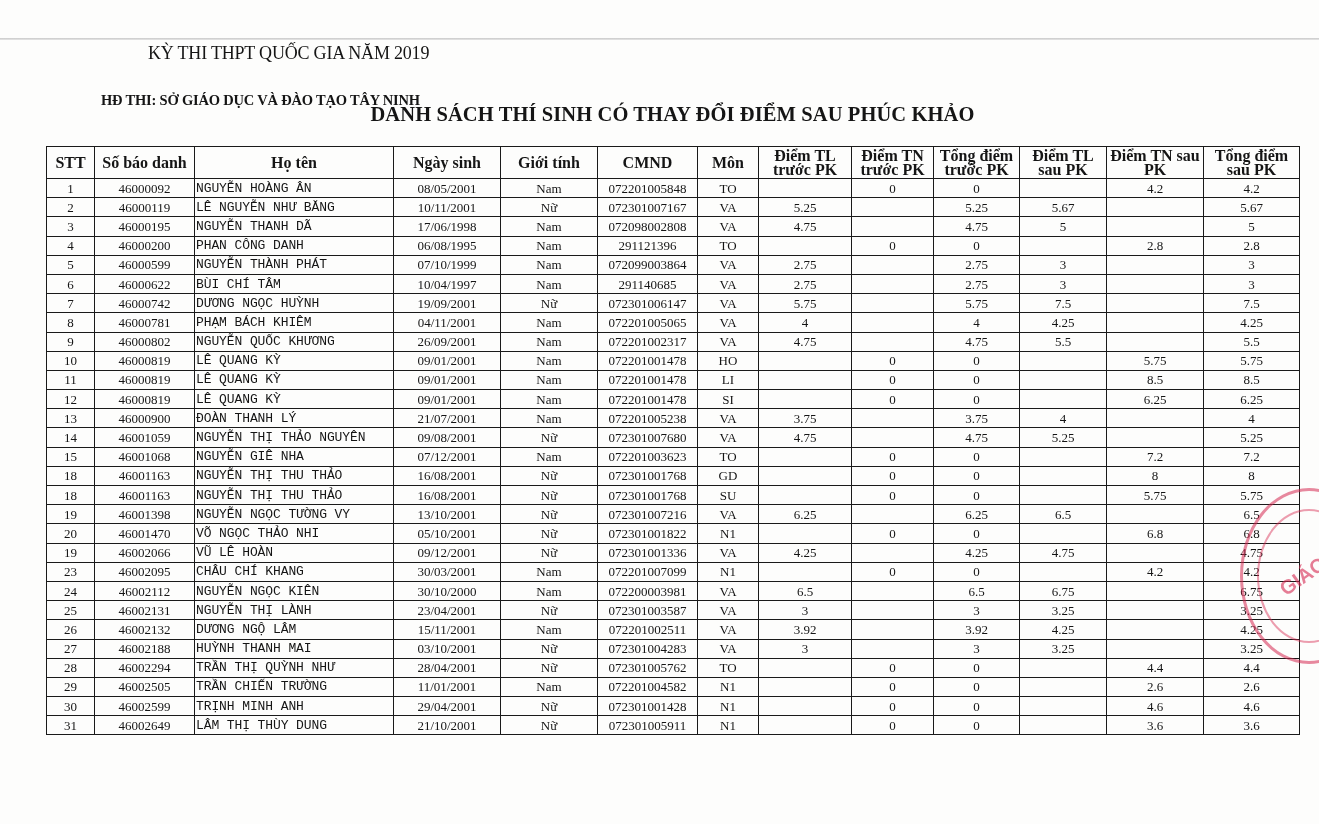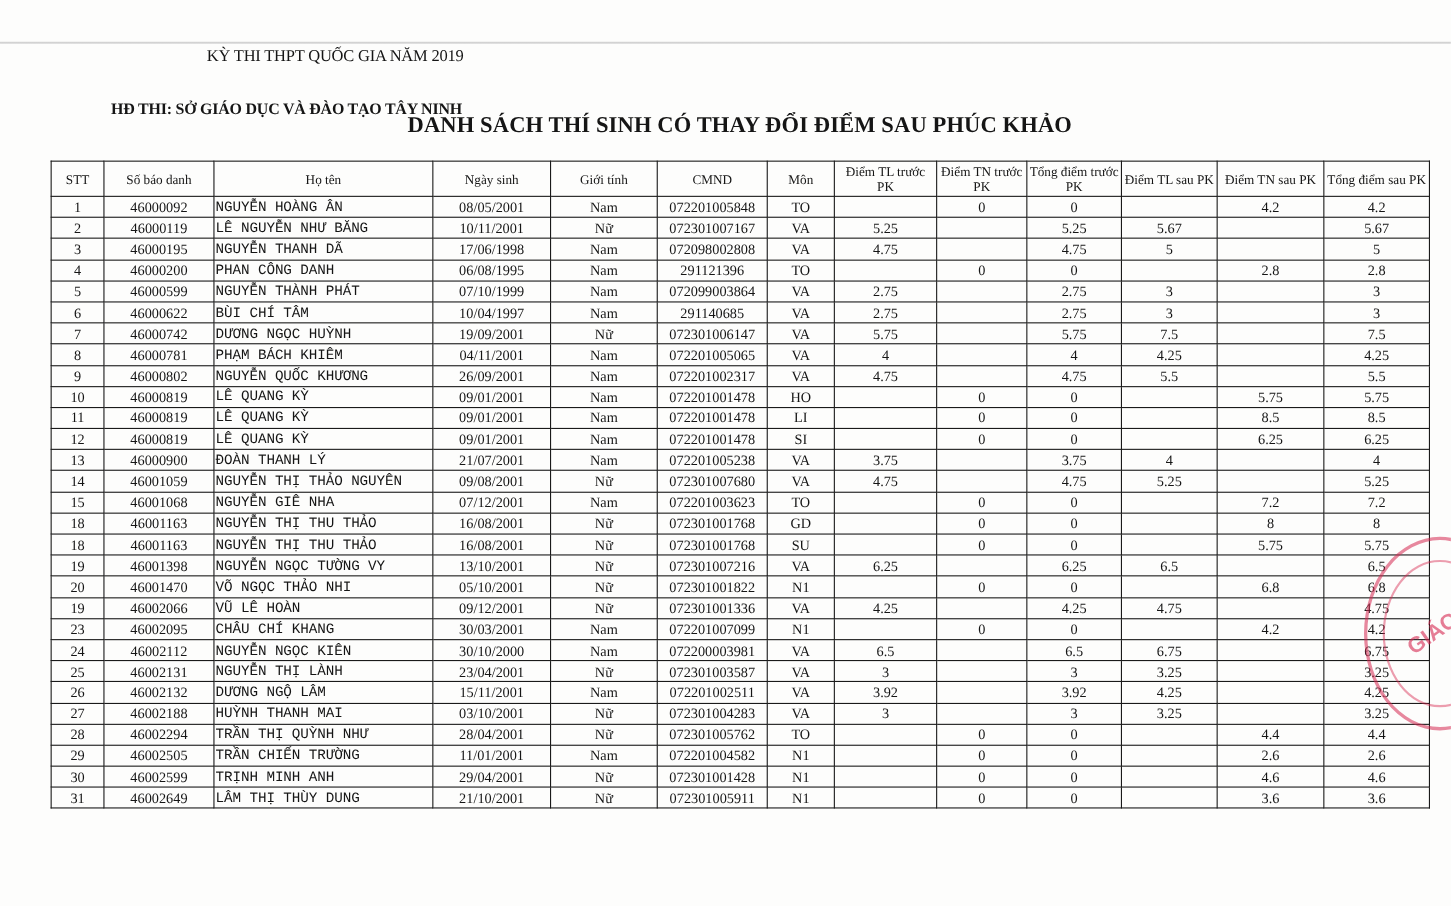--- a/index.html
+++ b/index.html
@@ -9,42 +9,42 @@
     font-family: "Liberation Serif", "DejaVu Serif", serif;
     color: #151515;
     position: relative;
   }
   .scanline {
     position: absolute; left: 0; top: 38px; width: 1319px; height: 2px;
     background: linear-gradient(to bottom, #c9c9c9, #e6e6e6);
   }
   .hdr1 {
     position: absolute; top: 43px; left: 148px;
-    font-size: 15px; letter-spacing: -0.2px; margin-left: 40px;
+    font-size: 18px; letter-spacing: -0.2px;
   }
   .hdr2 {
     position: absolute; top: 64px; left: 101px;
     font-size: 14.5px; font-weight: bold; letter-spacing: -0.2px; margin-top: 28px;
   }
   .title {
     position: absolute; top: 103px; left: 0; width: 1345px; text-align: center;
     font-size: 20.5px; font-weight: bold; letter-spacing: 0.1px;
   }
   table {
     position: absolute; left: 46px; top: 146px;
     border-collapse: collapse; table-layout: fixed;
     width: 1253px;
     font-size: 13px;
   }
   th, td {
     border: 1.2px solid #1a1a1a;
     padding: 0 2px; text-align: center; white-space: nowrap; overflow: hidden;
   }
   th {
-    height: 31px; font-weight: normal; font-size: 12px; line-height: 14px;
+    height: 31px; font-weight: bold; font-size: 16px; line-height: 14px;
     white-space: normal;
   }
   td { height: 18.2px; line-height: 17px; }
   td.name { text-align: left; padding-left: 1px; letter-spacing: -0.1px; font-family: Liberation Mono, monospace; }
   .stamp {
     position: absolute; left: 1240px; top: 488px; width: 132px; height: 170px;
     border-radius: 50%;
     border: 3px solid rgba(214, 40, 80, 0.55);
     pointer-events: none;
   }

